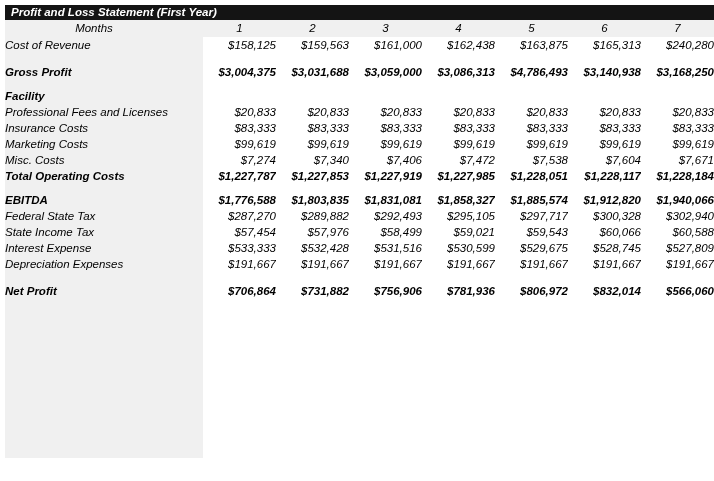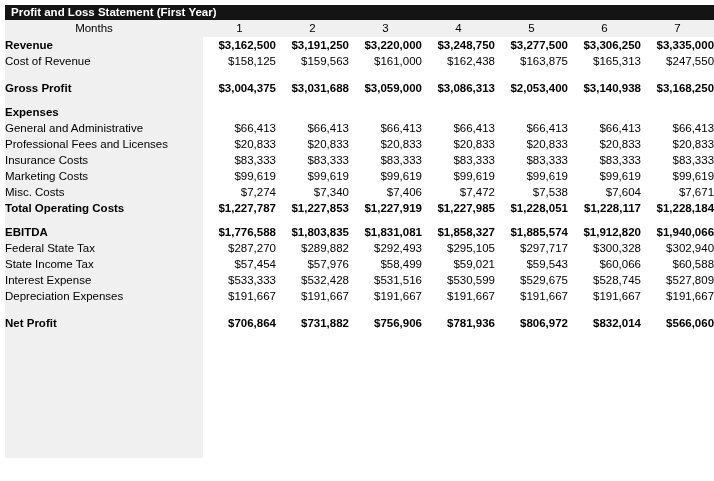--- a/index.html
+++ b/index.html
@@ -16,20 +16,21 @@
   }
 
   .sheet {
     position: relative;
     width: 632px;
     height: 481px;
     background: #ffffff;
     box-sizing: border-box;
     padding-left: 5px;
     padding-top: 5px;
+    font-style: italic;
   }
 
   
   .label-col-bg {
     position: absolute;
     left: 5px;
     top: 18px;
     width: 198px;
     height: 440px;
     background: #f0f0f0;
@@ -129,75 +130,55 @@
         <tr class="months-row">
           <td class="lbl">Months</td>
           <td class="num">1</td>
           <td class="num">2</td>
           <td class="num">3</td>
           <td class="num">4</td>
           <td class="num">5</td>
           <td class="num">6</td>
           <td class="num">7</td>
         </tr>
-        <tr class="bold">
-          <td class="lbl">Revenue</td>
-          <td class="num">$3,162,500</td>
-          <td class="num">$3,191,250</td>
-          <td class="num">$3,220,000</td>
-          <td class="num">$3,248,750</td>
-          <td class="num">$3,277,500</td>
-          <td class="num">$3,306,250</td>
-          <td class="num">$3,335,000</td>
-        </tr>
         <tr>
           <td class="lbl">Cost of Revenue</td>
           <td class="num">$158,125</td>
           <td class="num">$159,563</td>
           <td class="num">$161,000</td>
           <td class="num">$162,438</td>
           <td class="num">$163,875</td>
           <td class="num">$165,313</td>
-          <td class="num">$247,550</td>
+          <td class="num">$240,280</td>
         </tr>
         <tr class="spacer">
           <td colspan="8"></td>
         </tr>
         <tr class="bold">
           <td class="lbl">Gross Profit</td>
           <td class="num">$3,004,375</td>
           <td class="num">$3,031,688</td>
           <td class="num">$3,059,000</td>
           <td class="num">$3,086,313</td>
-          <td class="num">$2,053,400</td>
+          <td class="num">$4,786,493</td>
           <td class="num">$3,140,938</td>
           <td class="num">$3,168,250</td>
         </tr>
         <tr class="spacer-sm">
           <td colspan="8"></td>
         </tr>
         <tr class="bold">
-          <td class="lbl">Expenses</td>
-          <td class="num"></td>
-          <td class="num"></td>
-          <td class="num"></td>
-          <td class="num"></td>
-          <td class="num"></td>
-          <td class="num"></td>
-          <td class="num"></td>
-        </tr>
-        <tr>
-          <td class="lbl">General and Administrative</td>
-          <td class="num">$66,413</td>
-          <td class="num">$66,413</td>
-          <td class="num">$66,413</td>
-          <td class="num">$66,413</td>
-          <td class="num">$66,413</td>
-          <td class="num">$66,413</td>
-          <td class="num">$66,413</td>
+          <td class="lbl">Facility</td>
+          <td class="num"></td>
+          <td class="num"></td>
+          <td class="num"></td>
+          <td class="num"></td>
+          <td class="num"></td>
+          <td class="num"></td>
+          <td class="num"></td>
         </tr>
         <tr>
           <td class="lbl">Professional Fees and Licenses</td>
           <td class="num">$20,833</td>
           <td class="num">$20,833</td>
           <td class="num">$20,833</td>
           <td class="num">$20,833</td>
           <td class="num">$20,833</td>
           <td class="num">$20,833</td>
           <td class="num">$20,833</td>

